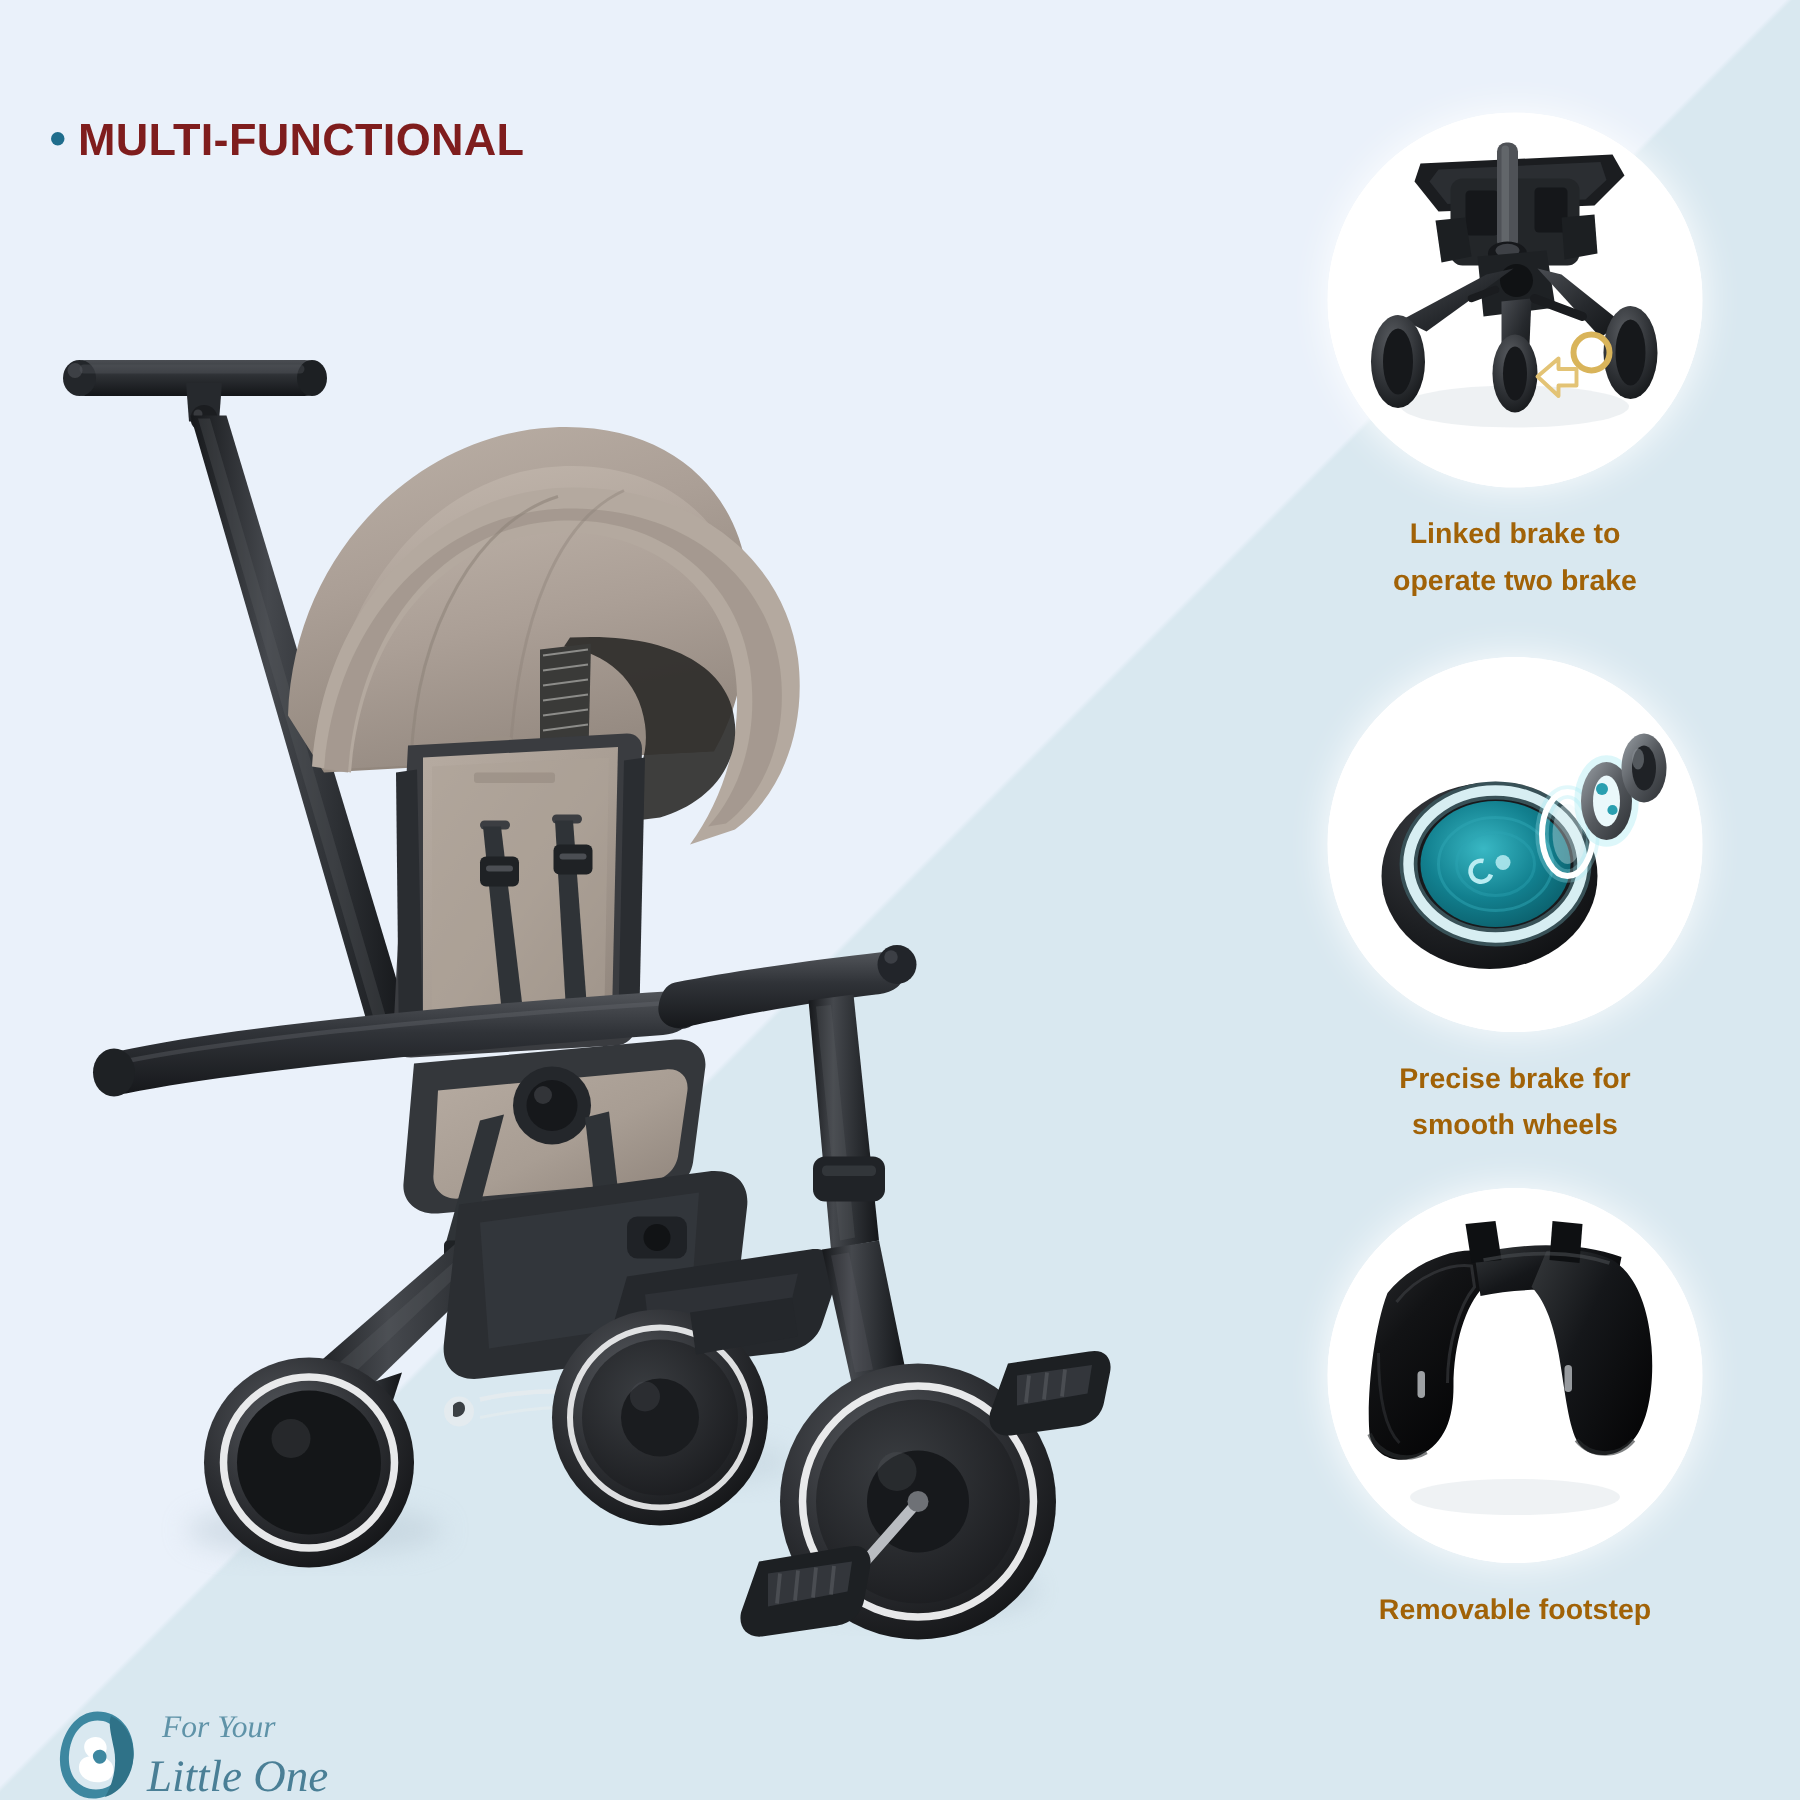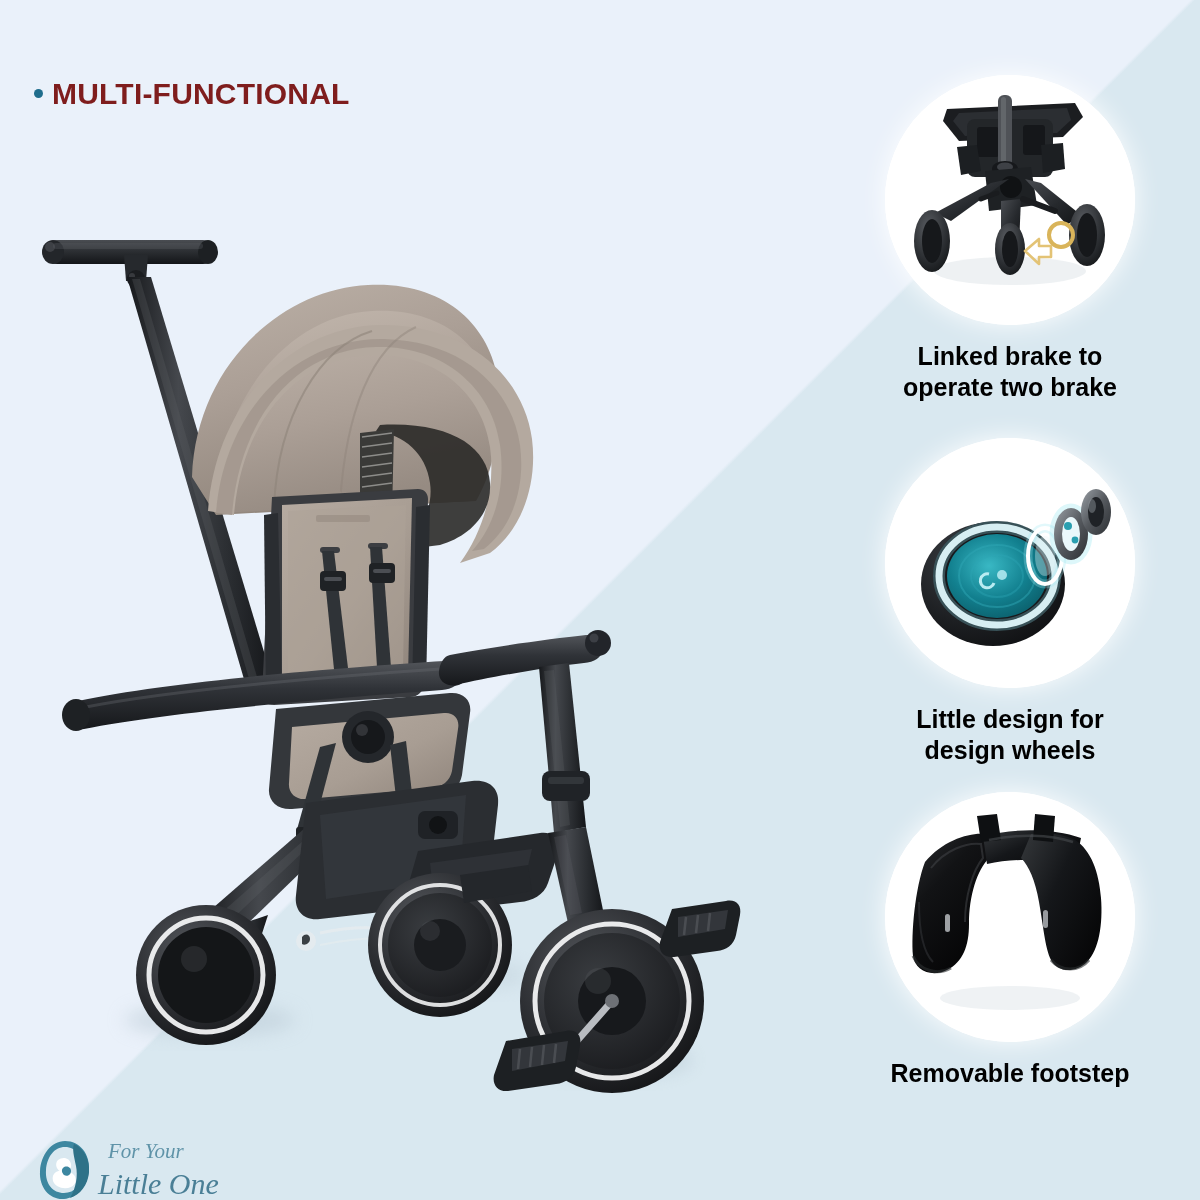--- a/index.html
+++ b/index.html
@@ -37,22 +37,22 @@
   
   .feature{position:absolute;left:855px;width:310px;}
   .circle{
     position:relative;width:250px;height:250px;margin:0 auto;
     border-radius:50%;background:#ffffff;
     box-shadow:0 0 26px rgba(255,255,255,.95);
     overflow:hidden;
   }
   .caption{
     margin-top:16px;text-align:center;
-    font-size:25px;font-weight:700;line-height:31px;
-    color:#000000;
+    font-size:19px;font-weight:700;line-height:31px;
+    color:#a16207;
   }
   #feat1{top:75px;}
   #feat2{top:438px;}
   #feat3{top:792px;}
 
   
   .logo{position:absolute;left:34px;top:1104px;width:220px;height:78px;margin-top:28px;}
   .logo-mark{position:absolute;left:0;top:6px;width:62px;height:64px;}
   .logo-text{position:absolute;left:62px;top:0;width:160px;height:76px;}
 
@@ -427,22 +427,22 @@
           <circle cx="190" cy="102" r="3.4" fill="#2a9fb0"></circle>
         </g>
         <g>
           <ellipse cx="211" cy="74" rx="15" ry="23" fill="url(#f2ring)"></ellipse>
           <ellipse cx="211" cy="74" rx="8" ry="15" fill="#1f2226"></ellipse>
           <ellipse cx="207" cy="68" rx="4" ry="7" fill="#8a8f95" opacity=".5"></ellipse>
         </g>
       </svg>
     </div>
     <div class="caption">
-      <div>Little design for</div>
-      <div>design wheels</div>
+      <div>Precise brake for</div>
+      <div>smooth wheels</div>
     </div>
   </div>
 
   <div class="feature" id="feat3">
     <div class="circle">
       <svg viewBox="0 0 250 250" width="250" height="250">
         <defs>
           <linearGradient id="f3a" x1="0" y1="0" x2="0.6" y2="1">
             <stop offset="0%" stop-color="#2a2c2f"></stop>
             <stop offset="40%" stop-color="#121315"></stop>

